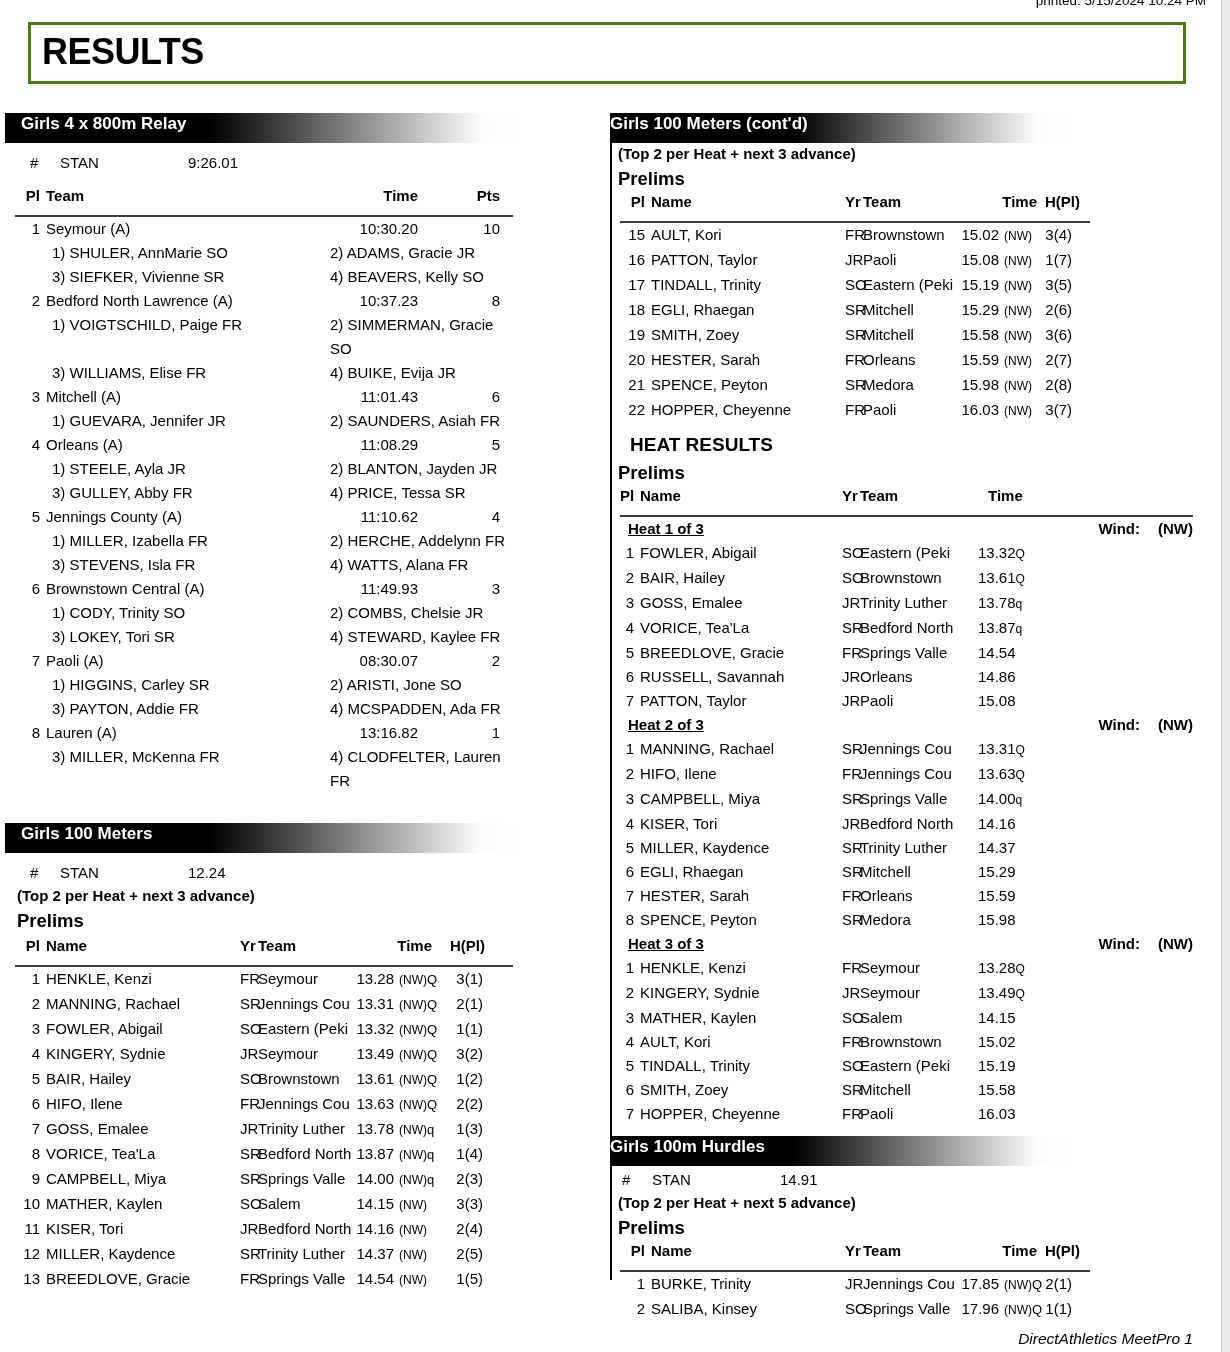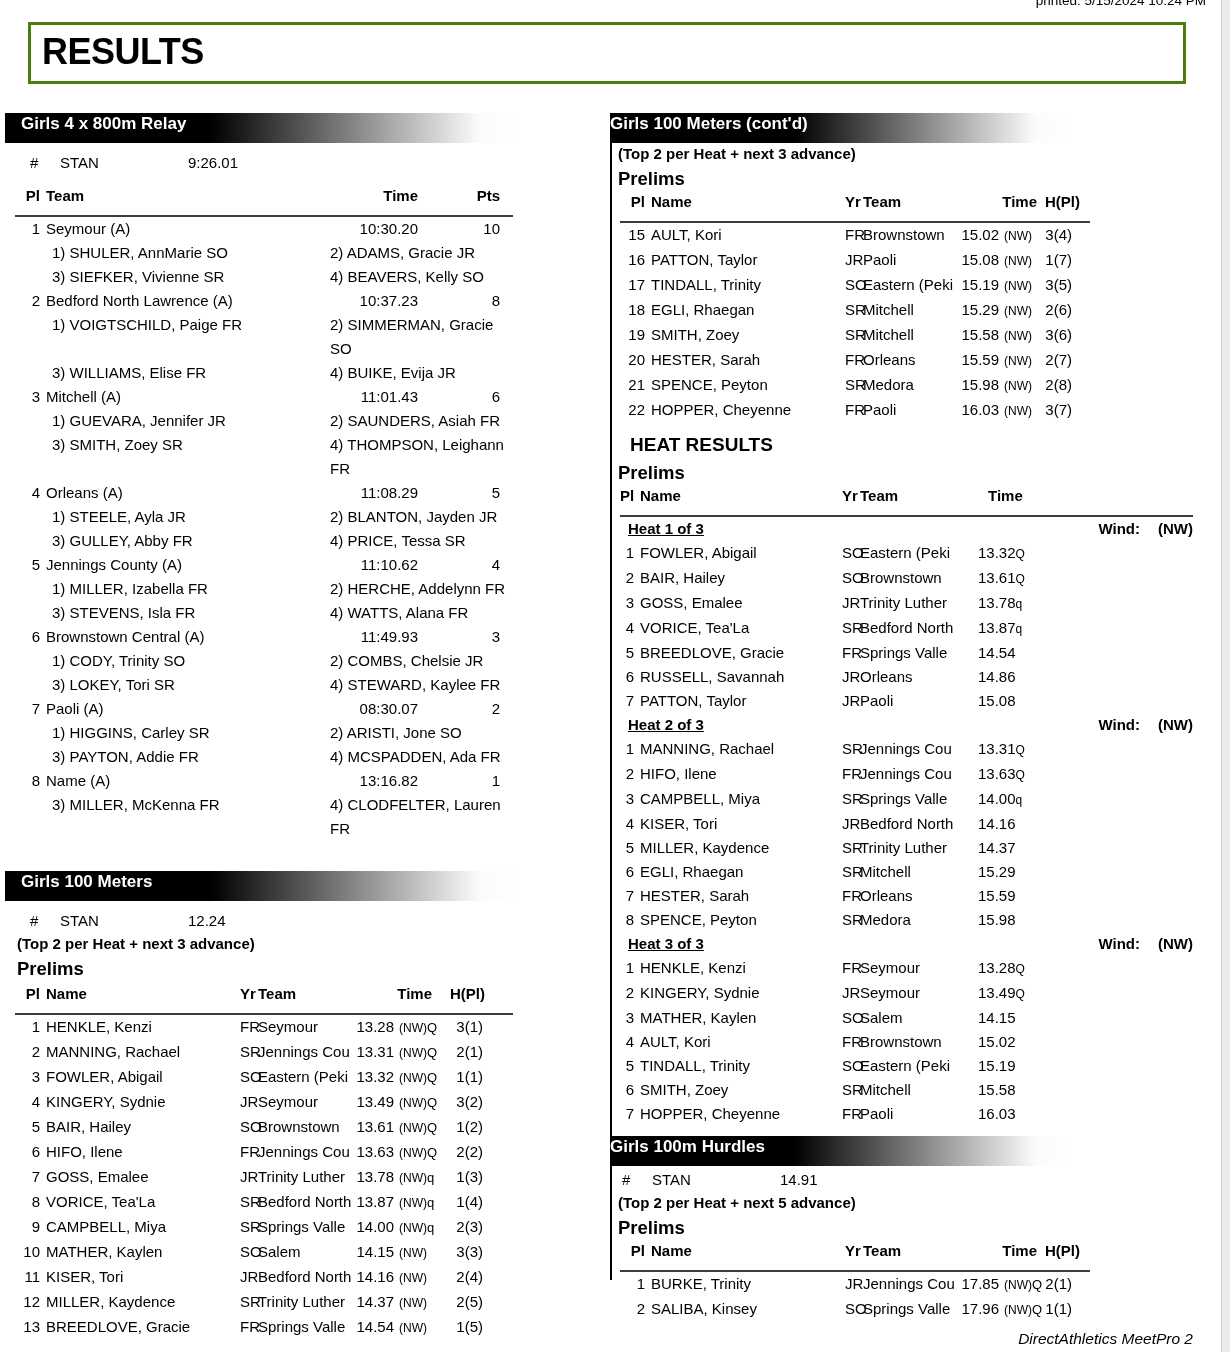--- a/index.html
+++ b/index.html
@@ -149,24 +149,20 @@
             <div class="trow g-relay">
               <span class="c-pl">3</span>
               <span class="c-team">Mitchell (A)</span>
               <span class="c-time">11:01.43</span>
               <span class="c-pts">6</span>
             </div>
             <div class="legs">
               <span class="c-leg">1) GUEVARA, Jennifer JR</span>
               <span class="c-leg">2) SAUNDERS, Asiah FR</span>
             </div>
-            <div class="legs">
-              <span class="c-leg">3) SMITH, Zoey SR</span>
-              <span class="c-leg">4) THOMPSON, Leighann FR</span>
-            </div>
             <div class="trow g-relay">
               <span class="c-pl">4</span>
               <span class="c-team">Orleans (A)</span>
               <span class="c-time">11:08.29</span>
               <span class="c-pts">5</span>
             </div>
             <div class="legs">
               <span class="c-leg">1) STEELE, Ayla JR</span>
               <span class="c-leg">2) BLANTON, Jayden JR</span>
             </div>
@@ -211,21 +207,21 @@
             <div class="legs">
               <span class="c-leg">1) HIGGINS, Carley SR</span>
               <span class="c-leg">2) ARISTI, Jone SO</span>
             </div>
             <div class="legs">
               <span class="c-leg">3) PAYTON, Addie FR</span>
               <span class="c-leg">4) MCSPADDEN, Ada FR</span>
             </div>
             <div class="trow g-relay">
               <span class="c-pl">8</span>
-              <span class="c-team">Name (A)</span>
+              <span class="c-team">Lauren (A)</span>
               <span class="c-time">13:16.82</span>
               <span class="c-pts">1</span>
             </div>
             <div class="legs">
               <span class="c-leg">3) MILLER, McKenna FR</span>
               <span class="c-leg">4) CLODFELTER, Lauren FR</span>
             </div>
           </div>
       </div>
 
@@ -677,16 +673,16 @@
               <span class="c-name">SALIBA, Kinsey</span>
               <span class="c-yr">SO</span>
               <span class="c-team">Springs Valle</span>
               <span class="c-time">17.96</span>
               <span class="c-wind"><span class="wind-note">(NW)</span><span class="qual2">Q</span></span>
               <span class="c-hpl">1(1)</span>
             </div>
           </div>
       </div>
 
-      <div class="footer">DirectAthletics MeetPro 2</div>
+      <div class="footer">DirectAthletics MeetPro 1</div>
     </div>
   </div>
 </div>
 
 </body></html>

